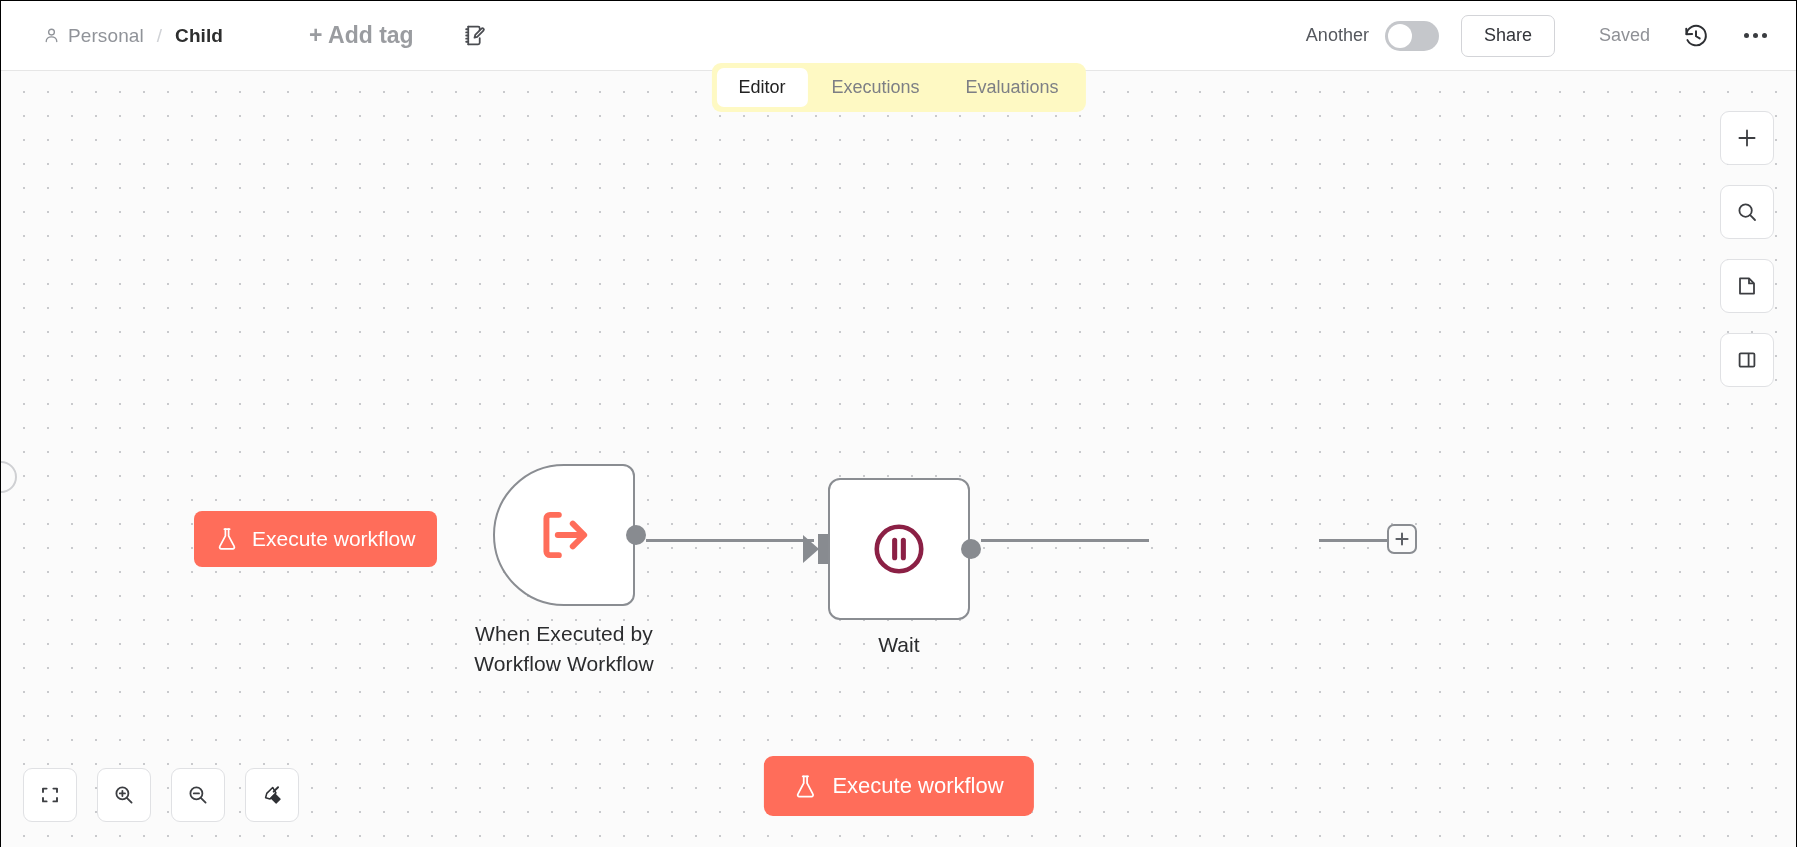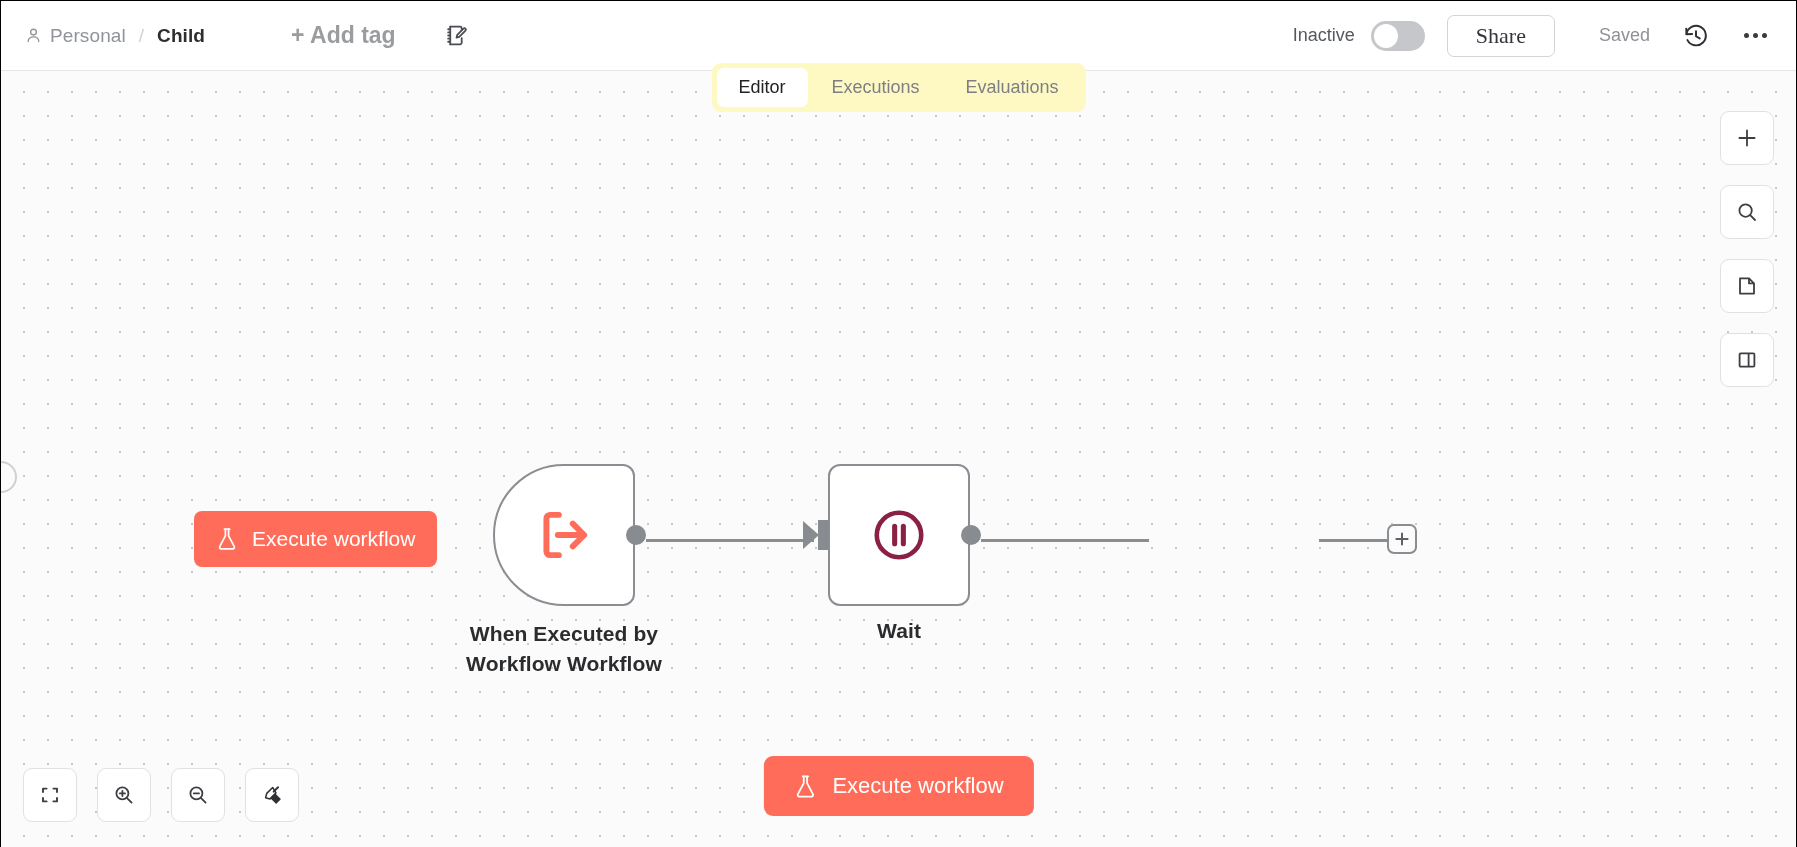--- a/index.html
+++ b/index.html
@@ -18,21 +18,21 @@
 
   
   #header {
     position: absolute; top: 0; left: 0;
     width: 100%; height: 70px;
     background: #fff;
     border-bottom: 1px solid #e6e6e6;
     display: flex; align-items: center;
     z-index: 30;
   }
-  .hdr-left { display: flex; align-items: center; padding-left: 24px; gap: 0; }
+  .hdr-left { display: flex; align-items: center; padding-left: 42px; gap: 0; }
   .person-icon { width: 17px; height: 17px; margin-right: 8px; display:block; }
   .bc-personal {
     font-size: 19px; color: #909399; letter-spacing: 0.1px;
   }
   .bc-sep { font-size: 19px; color: #d0d2d6; margin: 0 13px; }
   .bc-child { font-size: 19px; color: #2d2e2e; font-weight: 600; letter-spacing: 0.1px; }
   .add-tag {
     font-size: 23px; color: #9a9ca0; margin-left: 86px; cursor: pointer;
     white-space: nowrap;
     font-weight: bold;
@@ -49,23 +49,23 @@
   .toggle {
     width: 54px; height: 30px; border-radius: 15px; background: #c5c7cb;
     position: relative; cursor: pointer; flex: none;
   }
   .toggle .knob {
     position: absolute; top: 3px; left: 3px;
     width: 24px; height: 24px; border-radius: 50%; background: #fff;
   }
   .share-btn {
     margin-left: 22px;
-    height: 42px; padding: 0 28px;
+    height: 42px; padding: 0 22px;
     border: 1px solid #d3d4d8; border-radius: 7px; background: #fff;
-    font-size: 22px; color: #33353a; font-family: Liberation Serif, serif;
+    font-size: 18px; color: #33353a; font-family: Liberation Sans, sans-serif;
     display: flex; align-items: center; cursor: pointer;
   }
   .saved-label { margin-left: 44px; font-size: 18px; color: #8f9196; }
   .hdr-icon-btn {
     margin-left: 32px; width: 28px; height: 28px; cursor: pointer;
     display: flex; align-items: center; justify-content: center;
   }
   .dots-btn { margin-left: 30px; width: 30px; height: 28px; cursor: pointer;
     display: flex; align-items: center; justify-content: center; gap: 4px; }
   .dots-btn i { width: 5px; height: 5px; border-radius: 50%; background: #3a3c40; display:block; }
@@ -104,37 +104,37 @@
   
   .node { position: absolute; }
   .node-box {
     background: #fff; border: 2px solid #8a8d92;
     display: flex; align-items: center; justify-content: center;
     box-sizing: border-box;
   }
   .node-label {
     position: absolute; left: 50%; transform: translateX(-50%);
     white-space: nowrap; text-align: center;
-    font-size: 21px; color: #2b2c2e; letter-spacing: 0.1px; font-weight: bold;
+    font-size: 21px; color: #2b2c2e; letter-spacing: 0.1px;
   }
   .node-sub {
     position: absolute; left: 50%; transform: translateX(-50%);
     white-space: nowrap; text-align: center;
     font-size: 16px; color: #9b9da1;
   }
 
   
   #node-trigger { left: 492px; top: 393px; }
   #node-trigger .node-box {
     width: 142px; height: 142px;
     border-radius: 71px 12px 12px 71px;
   }
   #node-trigger .node-label { top: 155px; line-height: 30px; }
 
-  #node-wait { left: 827px; top: 393px; }
+  #node-wait { left: 827px; top: 407px; }
   #node-wait .node-box { width: 142px; height: 142px; border-radius: 12px; }
   #node-wait .node-label { top: 155px; }
 
   #node-edit { left: 1165px; top: 393px; }
   #node-edit .node-box { width: 142px; height: 142px; border-radius: 12px; }
   #node-edit .node-label { top: 155px; }
   #node-edit .node-sub { top: 186px; }
 
   
   .out-dot {
@@ -236,21 +236,21 @@
           <path d="M6 3.5h9.5a1.5 1.5 0 0 1 1.5 1.5v4"></path>
           <path d="M17 14.5V19a1.5 1.5 0 0 1-1.5 1.5H6"></path>
           <path d="M6 3.5v17"></path>
           <path d="M4 6h2M4 9h2M4 12h2M4 15h2M4 18h2"></path>
           <path d="M20.6 7.4 14.6 13.4l-2.6.7.7-2.6 6-6a1.3 1.3 0 0 1 1.9 1.9Z" fill="#fff"></path>
         </svg>
       </span>
     </div>
 
     <div class="hdr-right">
-      <span class="inactive-label">Inactive</span>
+      <span class="inactive-label">Another</span>
 
       <div class="toggle">
         <div class="knob"></div>
       </div>
 
       <button class="share-btn">Share</button>
 
       <span class="saved-label">Saved</span>
 
       <span class="hdr-icon-btn">

